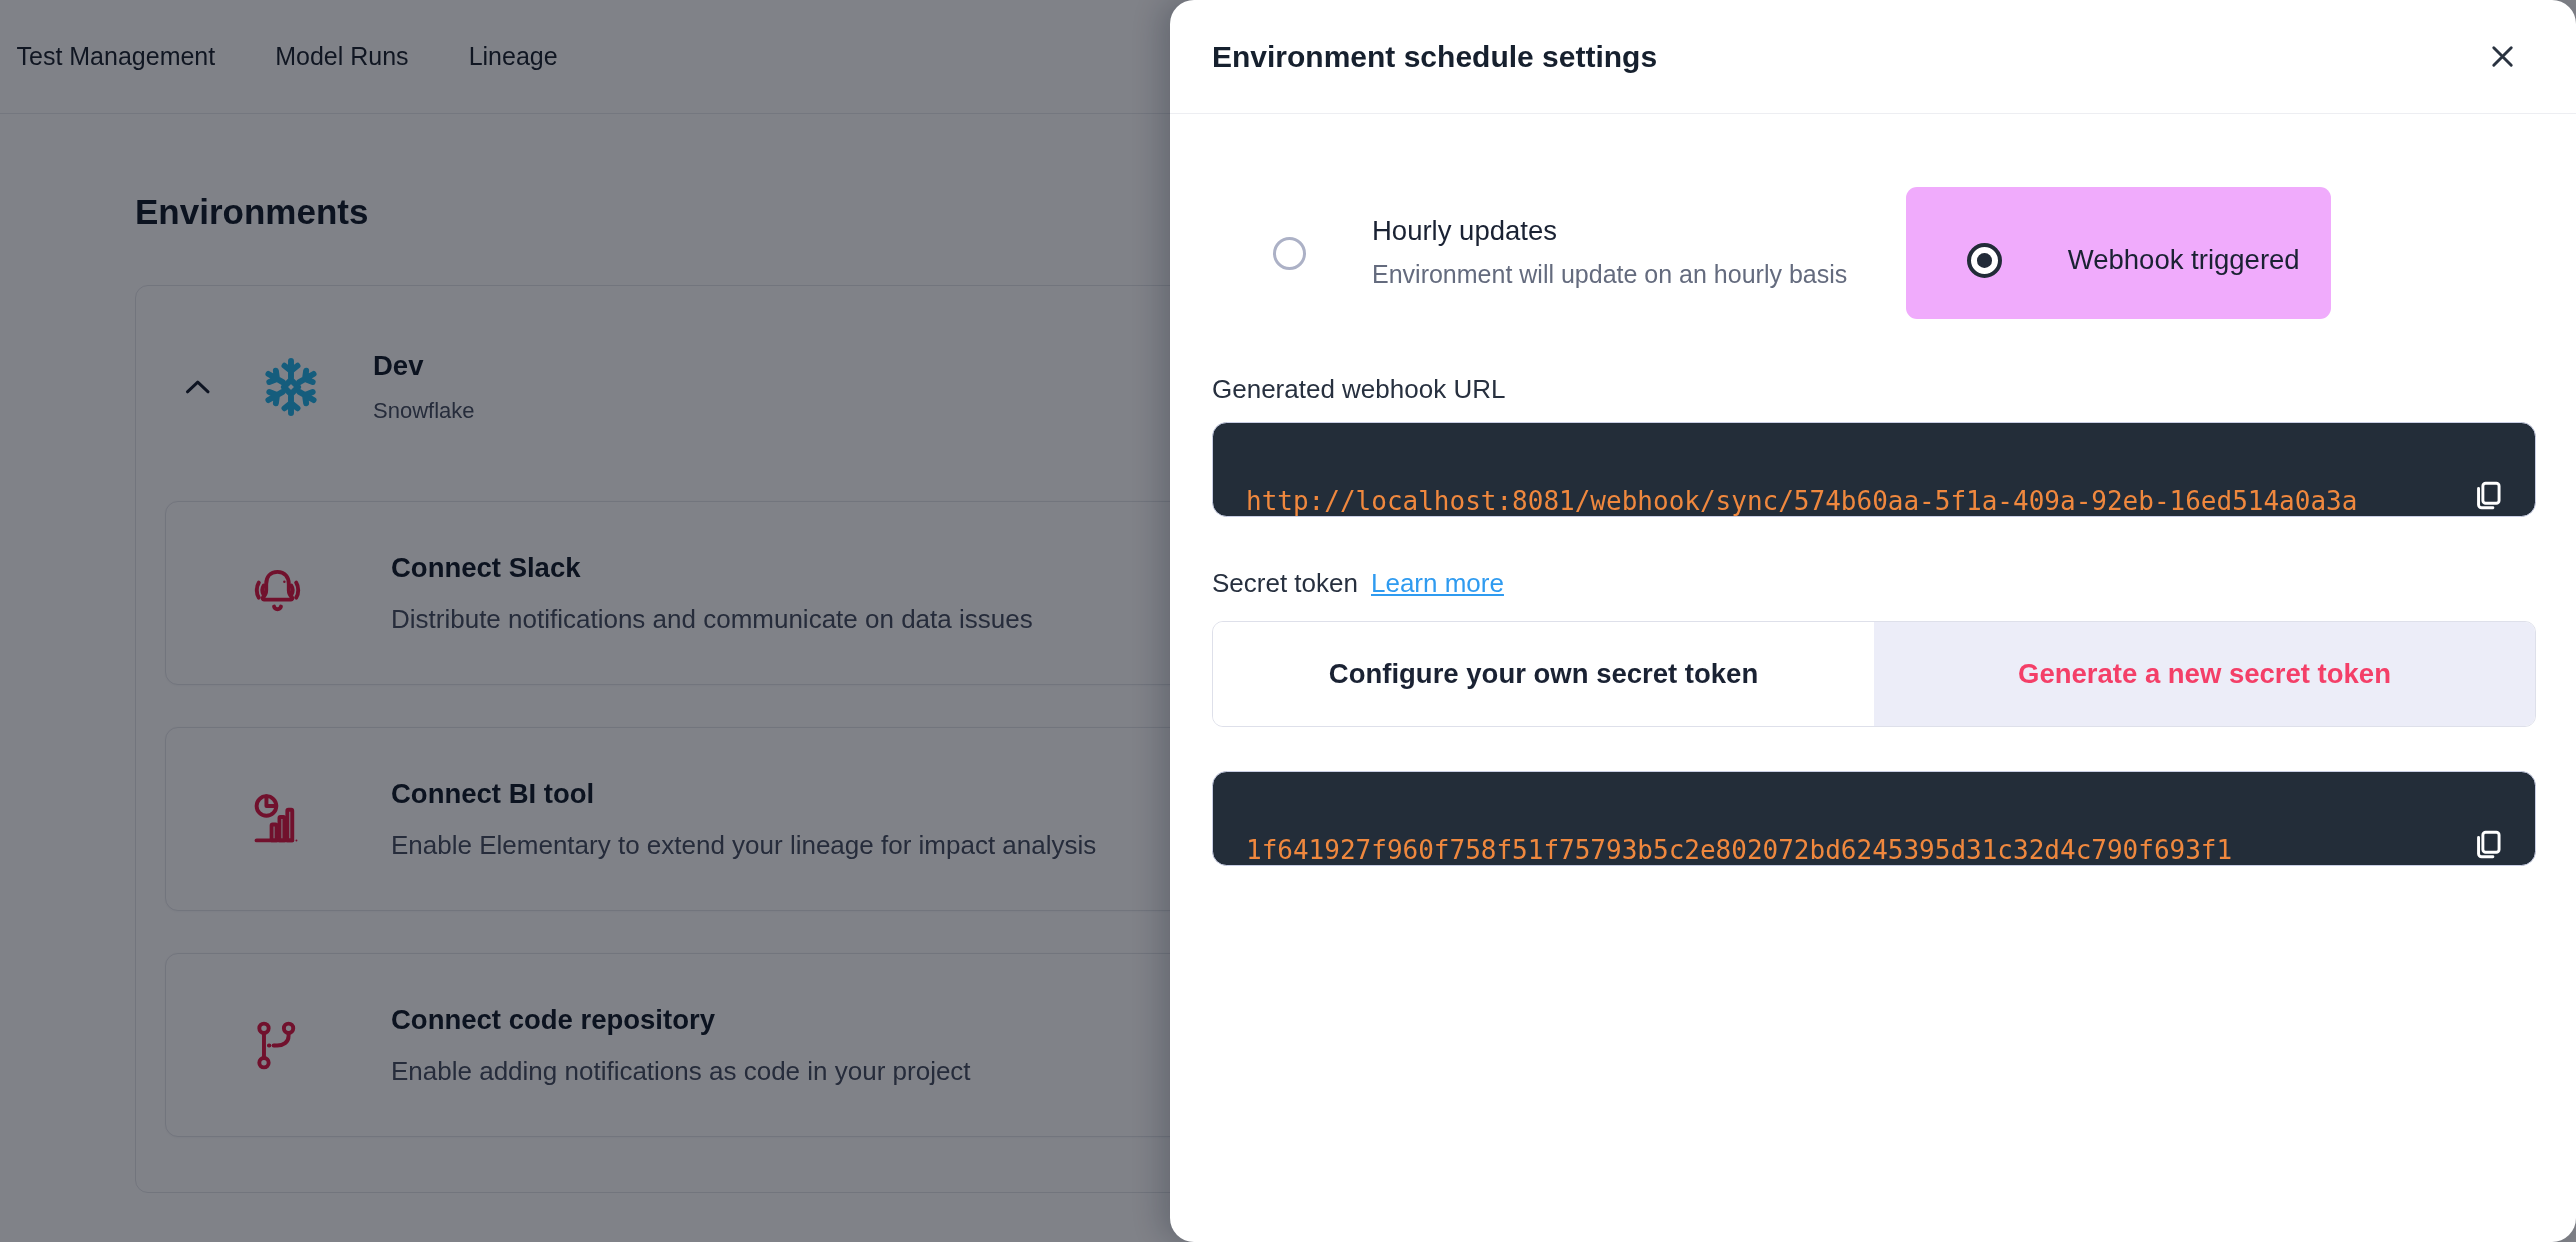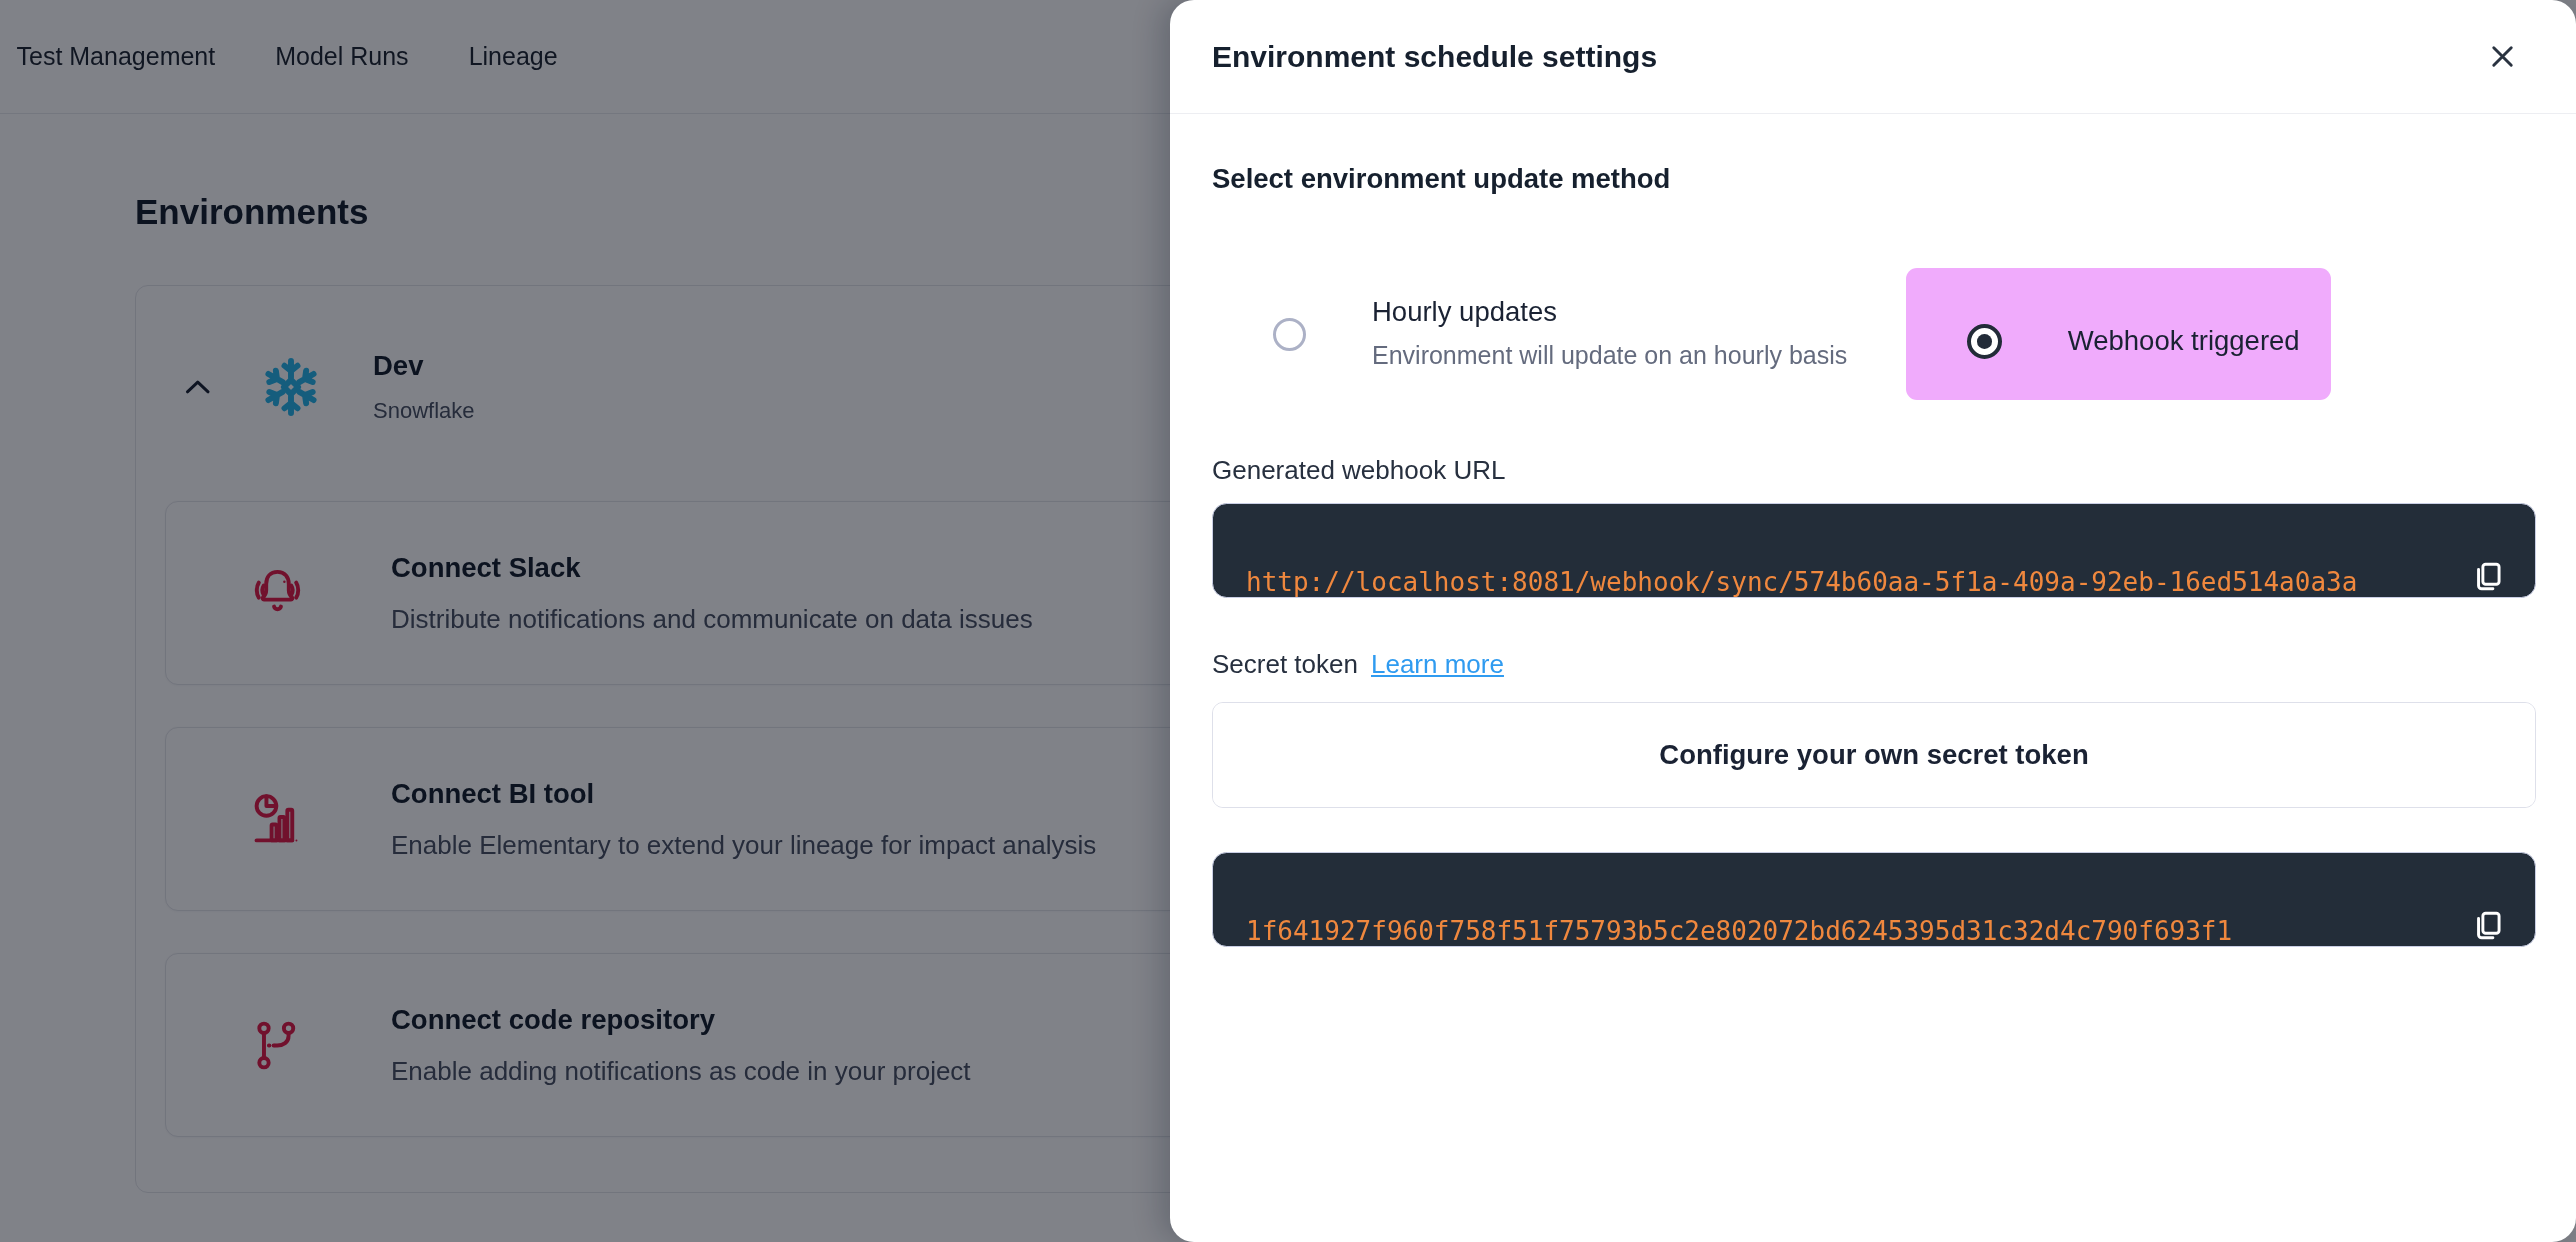--- a/index.html
+++ b/index.html
@@ -206,21 +206,20 @@
   <div class="drawer-header">
     <div class="drawer-title">Environment schedule settings</div>
     <button class="close-btn">
       <svg width="33" height="33" viewBox="0 0 34 34" fill="none">
         <path d="M8 8 L26 26 M26 8 L8 26" stroke="#2a3340" stroke-width="3" stroke-linecap="round"></path>
       </svg>
     </button>
   </div>
 
   <div class="drawer-body">
-    <h2 class="section-heading">Select environment update method</h2>
 
     <div class="options">
 
       <div class="option">
         <span class="radio-outer"></span>
         <span>
           <div class="option-title">Hourly updates</div>
           <div class="option-desc">Environment will update on an hourly basis</div>
         </span>
       </div>
@@ -248,20 +247,21 @@
       </button>
     </div>
 
     <div class="inline-label-row">
       <span class="field-label">Secret token</span>
       <a class="learn-more">Learn more</a>
     </div>
 
     <div class="segmented">
       <button class="segment">Configure your own secret token</button>
+      <button class="segment active">Generate a new secret token</button>
     </div>
 
     <div class="codeblock token">
       <span class="code-text">1f641927f960f758f51f75793b5c2e802072bd6245395d31c32d4c790f693f1</span>
       <button class="copy-btn">
         <svg width="37" height="37" viewBox="0 0 24 24" fill="none" stroke="#ffffff" stroke-width="1.9" stroke-linecap="round" stroke-linejoin="round">
           <rect x="9" y="4" width="10.5" height="13" rx="1.8"></rect>
           <path d="M6.2 7.5 V18 a2 2 0 0 0 2 2 H15.5"></path>
         </svg>
       </button>

